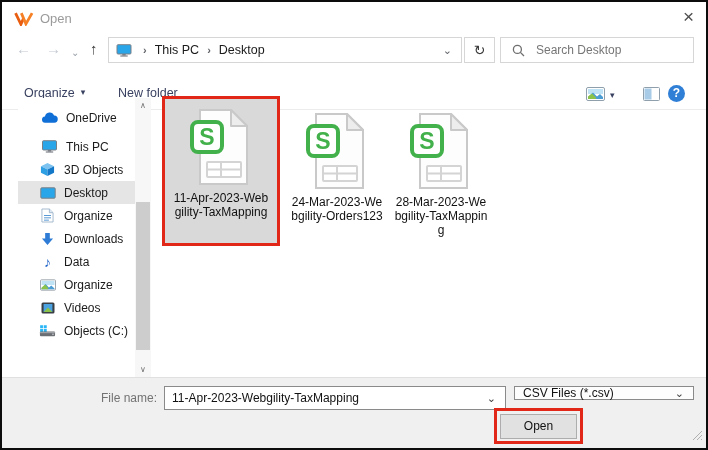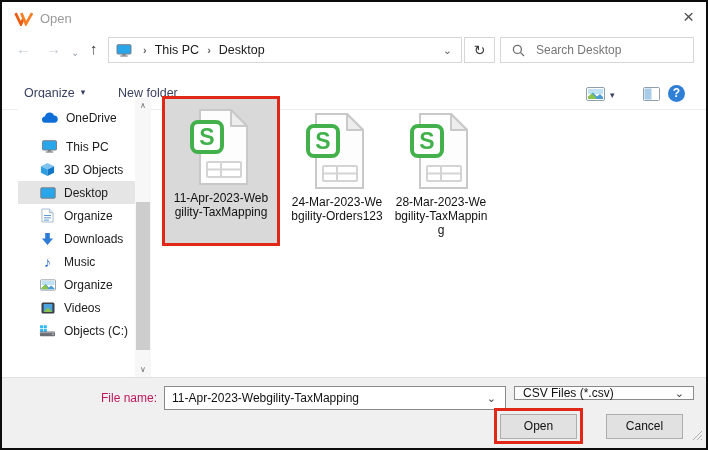--- a/index.html
+++ b/index.html
@@ -59,21 +59,21 @@
   .tile-redbox{position:absolute;left:160px;top:94px;width:118px;height:150px;}
   .tile{display:flex;flex-direction:column;align-items:center;cursor:pointer;}
   .tile.selbg{width:100%;height:100%;background:#d9d9d9;}
   .ficon{margin-top:9px;display:flex;}
   .fname{width:97px;font-size:12px;line-height:14px;text-align:center;word-break:break-all;margin-top:5px;color:#111;}
   .t2{position:absolute;left:284px;top:101px;width:102px;}
   .t3{position:absolute;left:388px;top:101px;width:102px;}
 
   
   .footer{position:absolute;left:0;right:0;bottom:0;height:71px;background:#f0f0f0;border-top:1px solid #e0e0e0;box-sizing:border-box;}
-  .fnlabel{position:absolute;left:0;top:13px;width:155px;text-align:right;font-size:12px;color:#be185d;}
+  .fnlabel{position:absolute;left:0;top:13px;width:155px;text-align:right;font-size:12px;color:#737373;}
   .fncombo{position:absolute;left:162px;top:8px;width:342px;height:24px;box-sizing:border-box;border:1px solid #8a8a8a;background:#fff;display:flex;align-items:center;}
   .fncombo input{flex:1;border:none;outline:none;font-size:12px;padding-left:7px;color:#111;font-family:inherit;}
   .combo-caret{padding:0 9px 0 4px;font-size:11px;color:#3f3f3f;}
   .ftcombo{position:absolute;left:512px;top:8px;width:180px;height:14px;box-sizing:border-box;border:1px solid #8a8a8a;background:#fdfdfd;display:flex;align-items:center;font-size:12px;color:#111;cursor:pointer;}
   .ftcombo .ftval{flex:1;padding-left:8px;}
   .open-redbox{position:absolute;left:492px;top:30px;width:89px;height:36px;display:flex;align-items:center;justify-content:center;}
   .btn{width:77px;height:25px;background:#e1e1e1;border:1px solid #adadad;box-sizing:border-box;font-size:12px;color:#111;text-align:center;line-height:23px;cursor:pointer;}
   .cancelbtn{position:absolute;left:604px;top:36px;}
   .grip{position:absolute;right:3px;bottom:3px;}
 </style>
@@ -204,21 +204,21 @@
           <svg width="13" height="14" viewBox="0 0 14 15">
               <path d="M4.5 1 h5 v6 h3.5 L7 14 L1 7 h3.5 z" fill="#2e7cd6"></path>
             </svg>
         </span>
         <span>Downloads</span>
       </li>
       <li class="side-item lvl1">
         <span class="sicon">
             <span class="note">♪</span>
           </span>
-        <span>Music</span>
+        <span>Data</span>
       </li>
       <li class="side-item lvl1">
         <span class="sicon">
           <svg width="16" height="12" viewBox="0 0 17 12">
             <rect x="0.5" y="0.5" width="16" height="11" rx="1" fill="#fff" stroke="#98a0a8"></rect>
             <rect x="1.6" y="1.6" width="13.8" height="4.4" fill="#bfe3f5"></rect>
             <path d="M1.6 9.5 L6 5 L9.5 8.7 L12 6.5 L15.4 9.8 V10.4 H1.6 Z" fill="#4b9cd3"></path>
             <path d="M1.6 10.4 V8.8 L5.4 5.6 L8.6 9 V10.4 Z" fill="#8bc34a"></path>
           </svg>
         </span>
@@ -317,21 +317,20 @@
 
     <div class="ftcombo">
       <span class="ftval">CSV Files (*.csv)</span>
       <span class="combo-caret">⌄</span>
     </div>
 
     <div class="redbox open-redbox">
       <div class="btn">Open</div>
     </div>
 
-    <div class="btn cancelbtn">Cancel</div>
 
     <span class="grip">
       <svg width="11" height="11" viewBox="0 0 11 11">
         <line x1="10" y1="1" x2="1" y2="10" stroke="#b0b0b0"></line>
         <line x1="10" y1="5" x2="5" y2="10" stroke="#b0b0b0"></line>
         <line x1="10" y1="9" x2="9" y2="10" stroke="#b0b0b0"></line>
       </svg>
     </span>
   </div>
 

